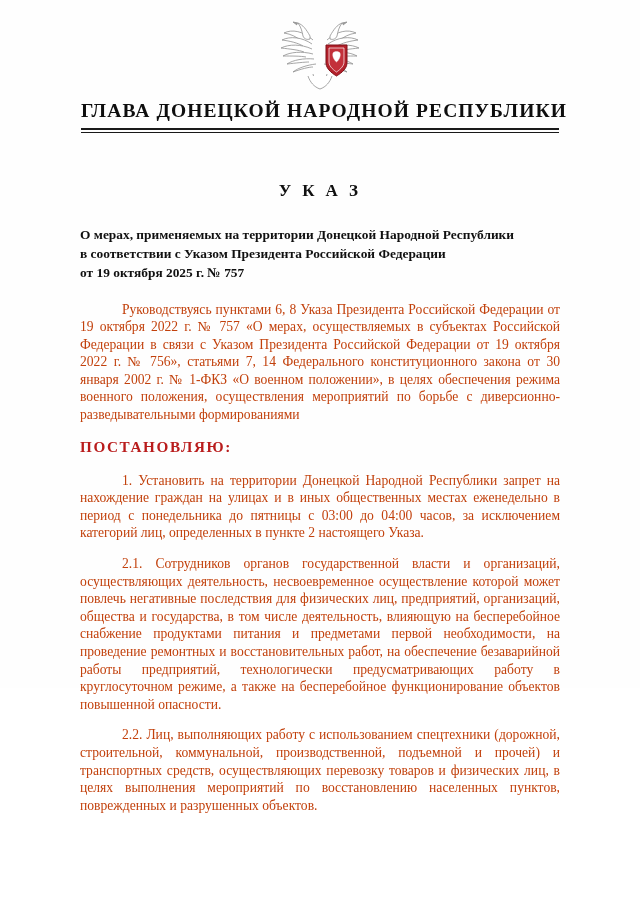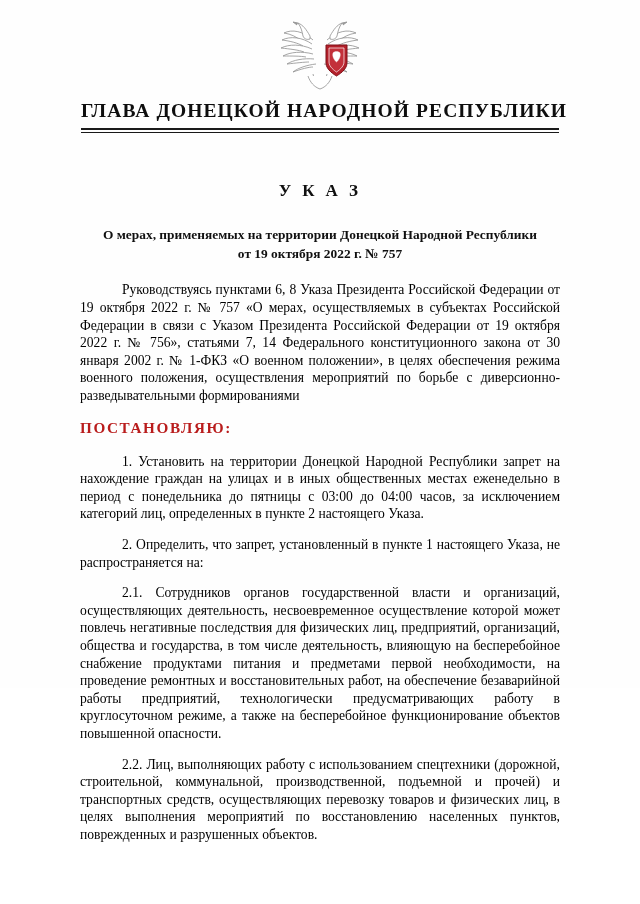--- a/index.html
+++ b/index.html
@@ -68,42 +68,41 @@
     font-weight: bold;
     letter-spacing: 3.4px;
     margin-top: 48px;
     color: #101010;
   }
 
   
   .doc-subject {
     margin: 24px auto 0 auto;
     width: 480px;
-    text-align: center;
     font-size: 13.4px;
     font-weight: bold;
     line-height: 1.42;
     color: #101010;
   }
   .doc-subject div { white-space: nowrap; }
 
   
   .body-area {
     margin: 0 auto;
     width: 480px;
     padding-top: 18px;
   }
   p.para {
     margin: 0 0 0 0;
     text-align: justify;
     text-justify: inter-word;
     font-size: 13.6px;
     line-height: 1.295;
     text-indent: 42px;
-    color: #000000;
+    color: #c2410c;
     hyphens: none;
   }
   p.spacer-after { margin-bottom: 13px; }
 
   .resolve {
     font-size: 15.2px;
     font-weight: bold;
     letter-spacing: 1.6px;
     margin: 14px 0 16px 0;
     color: #b91c1c;
@@ -151,31 +150,31 @@
 
   <div class="header-block">
     <div class="header-title">ГЛАВА ДОНЕЦКОЙ НАРОДНОЙ РЕСПУБЛИКИ</div>
     <div class="rule-double"></div>
   </div>
 
   <div class="doc-type">У К А З</div>
 
   <div class="doc-subject">
     <div>О мерах, применяемых на территории Донецкой Народной Республики</div>
-    <div>от 19 октября 2022 г. № 757</div>
+    <div>в соответствии с Указом Президента Российской Федерации</div>
+    <div>от 19 октября 2025 г. № 757</div>
   </div>
 
   <div class="body-area">
 
     <p class="para">Руководствуясь пунктами 6, 8 Указа Президента Российской Федерации от 19 октября 2022 г. № 757 «О мерах, осуществляемых в субъектах Российской Федерации в связи с Указом Президента Российской Федерации от 19 октября 2022 г. № 756», статьями 7, 14 Федерального конституционного закона от 30 января 2002 г. № 1-ФКЗ «О военном положении», в целях обеспечения режима военного положения, осуществления мероприятий по борьбе с диверсионно-разведывательными формированиями</p>
 
     <div class="resolve">ПОСТАНОВЛЯЮ:</div>
 
     <p class="para spacer-after">1. Установить на территории Донецкой Народной Республики запрет на нахождение граждан на улицах и в иных общественных местах еженедельно в период с понедельника до пятницы с 03:00 до 04:00 часов, за исключением категорий лиц, определенных в пункте 2 настоящего Указа.</p>
 
-    <p class="para spacer-after">2. Определить, что запрет, установленный в пункте 1 настоящего Указа, не распространяется на:</p>
 
     <p class="para spacer-after">2.1. Сотрудников органов государственной власти и организаций, осуществляющих деятельность, несвоевременное осуществление которой может повлечь негативные последствия для физических лиц, предприятий, организаций, общества и государства, в том числе деятельность, влияющую на бесперебойное снабжение продуктами питания и предметами первой необходимости, на проведение ремонтных и восстановительных работ, на обеспечение безаварийной работы предприятий, технологически предусматривающих работу в круглосуточном режиме, а также на бесперебойное функционирование объектов повышенной опасности.</p>
 
     <p class="para">2.2. Лиц, выполняющих работу с использованием спецтехники (дорожной, строительной, коммунальной, производственной, подъемной и прочей) и транспортных средств, осуществляющих перевозку товаров и физических лиц, в целях выполнения мероприятий по восстановлению населенных пунктов, поврежденных и разрушенных объектов.</p>
 
   </div>
 </div>
 
 </body></html>

